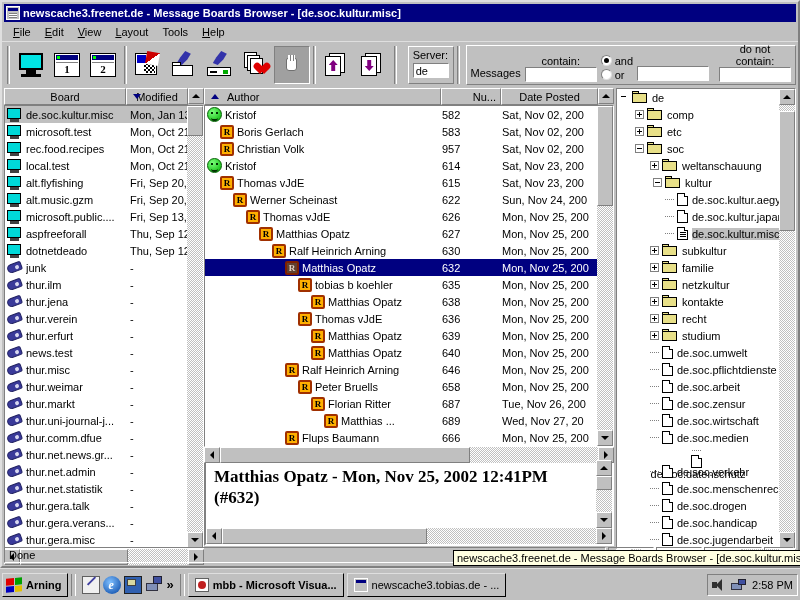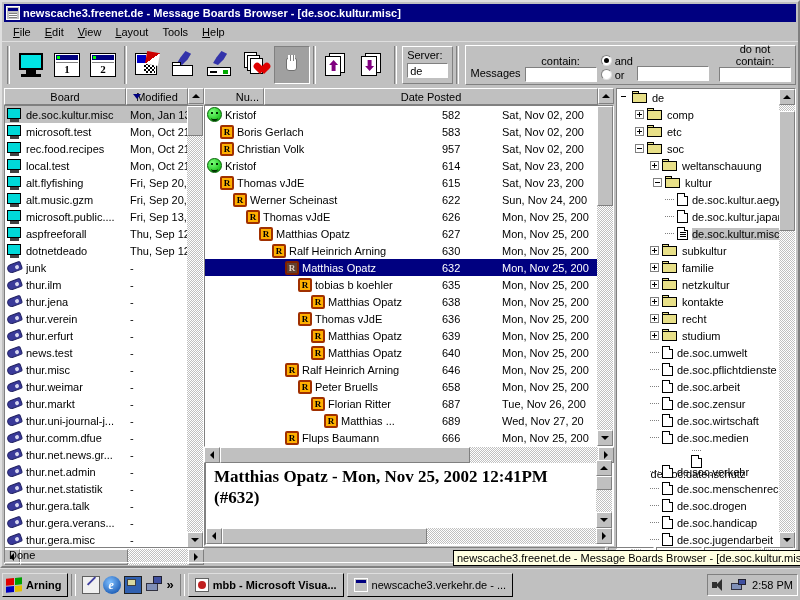--- a/index.html
+++ b/index.html
@@ -86,21 +86,21 @@
 
   
   .ic-page .pa{position:absolute;left:7px;top:2px;width:16px;height:20px;background:#fff;border:1px solid #000;box-sizing:border-box;}
   .ic-page .pb{position:absolute;left:3px;top:5px;width:16px;height:20px;background:#fff;border:1px solid #000;box-sizing:border-box;}
   .ic-page .ar{position:absolute;left:7px;top:9px;width:9px;height:11px;background:#800080;}
   .ic-page.up .ar{clip-path:polygon(50% 0,100% 45%,72% 45%,72% 100%,28% 100%,28% 45%,0 45%);}
   .ic-page.down .ar{clip-path:polygon(28% 0,72% 0,72% 55%,100% 55%,50% 100%,0 55%,28% 55%);}
 
   
   .panel{border-left:1px solid #fff;border-top:1px solid #fff;border-right:1px solid #808080;border-bottom:1px solid #808080;}
-  .srvbox{width:90px;height:38px;margin-left:2px;padding:2px 4px;box-sizing:border-box;}
+  .srvbox{width:90px;height:38px;margin-left:8px;padding:2px 4px;box-sizing:border-box;}
   .lbl{font-size:11px;color:#000;}
   .tin{background:#fff;border-left:1px solid #808080;border-top:1px solid #808080;
        border-right:1px solid #fff;border-bottom:1px solid #fff;height:15px;font-size:11px;
        padding:1px 2px;box-sizing:border-box;color:#000;line-height:13px;overflow:hidden;white-space:nowrap;}
   .filter{flex:1;height:40px;display:flex;align-items:flex-end;padding:0 4px 2px 4px;box-sizing:border-box;margin-left:3px;}
   .radio{width:11px;height:11px;border-radius:50%;background:#fff;
       border-left:1px solid #808080;border-top:1px solid #808080;border-right:1px solid #dfdfdf;border-bottom:1px solid #dfdfdf;
       box-sizing:border-box;position:relative;flex:none;}
   .radio.on:after{content:"";position:absolute;left:2px;top:2px;width:5px;height:5px;border-radius:50%;background:#000;}
 
@@ -582,20 +582,24 @@
         <div class="sb-btn">
             <span class="sb-arr right"></span>
           </div>
       </div>
     </div>
 
     <div class="pane" style="flex:1;display:flex;flex-direction:column;">
 
       <div style="height:368px;display:flex;flex-direction:column;">
         <div class="lvhead">
+          <div class="hc" style="width:237px;">
+            <span class="sortmark asc"></span>
+            <span class="ctxt" style="text-align:left;padding-left:22px;">Author</span>
+          </div>
           <div class="hc" style="width:60px;">
             <span class="ctxt right">Nu...</span>
           </div>
           <div class="hc" style="flex:1;">
             <span class="ctxt">Date Posted</span>
           </div>
           <div class="sb-btn">
               <span class="sb-arr up"></span>
             </div>
         </div>
@@ -1066,21 +1070,21 @@
     <span style="width:14px;height:14px;margin-right:4px;flex:none;background:#fff;border:1px solid #606060;box-sizing:border-box;position:relative;display:inline-block;">
       <i style="position:absolute;left:2px;top:2px;width:8px;height:8px;background:#c02020;border-radius:50%;display:block;"></i>
     </span>
     <span style="font-weight:bold;">mbb - Microsoft Visua...</span>
   </div>
 
   <div class="taskbtn raised">
     <span style="width:14px;height:14px;margin-right:4px;flex:none;background:#c0c0c0;border:1px solid #fff;box-sizing:border-box;position:relative;display:inline-block;">
       <i style="position:absolute;left:1px;top:1px;right:1px;height:3px;background:#000080;display:block;"></i>
     </span>
-    <span>newscache3.verkehr.de - ...</span>
+    <span>newscache3.tobias.de - ...</span>
   </div>
 
   <div class="tray">
     <span style="position:relative;width:14px;height:12px;display:inline-block;">
       <i style="position:absolute;left:0;top:3px;width:5px;height:6px;background:#303030;display:block;"></i>
       <i style="position:absolute;left:4px;top:0;width:0;height:0;border-top:6px solid transparent;border-bottom:6px solid transparent;border-right:6px solid #303030;display:block;"></i>
     </span>
     <span style="position:relative;width:16px;height:12px;display:inline-block;">
       <i style="position:absolute;left:0;top:4px;width:11px;height:7px;background:#8090b8;border:1px solid #303040;display:block;box-sizing:border-box;"></i>
       <i style="position:absolute;left:7px;top:0;width:8px;height:6px;background:#4050a0;border:1px solid #202030;display:block;box-sizing:border-box;"></i>

